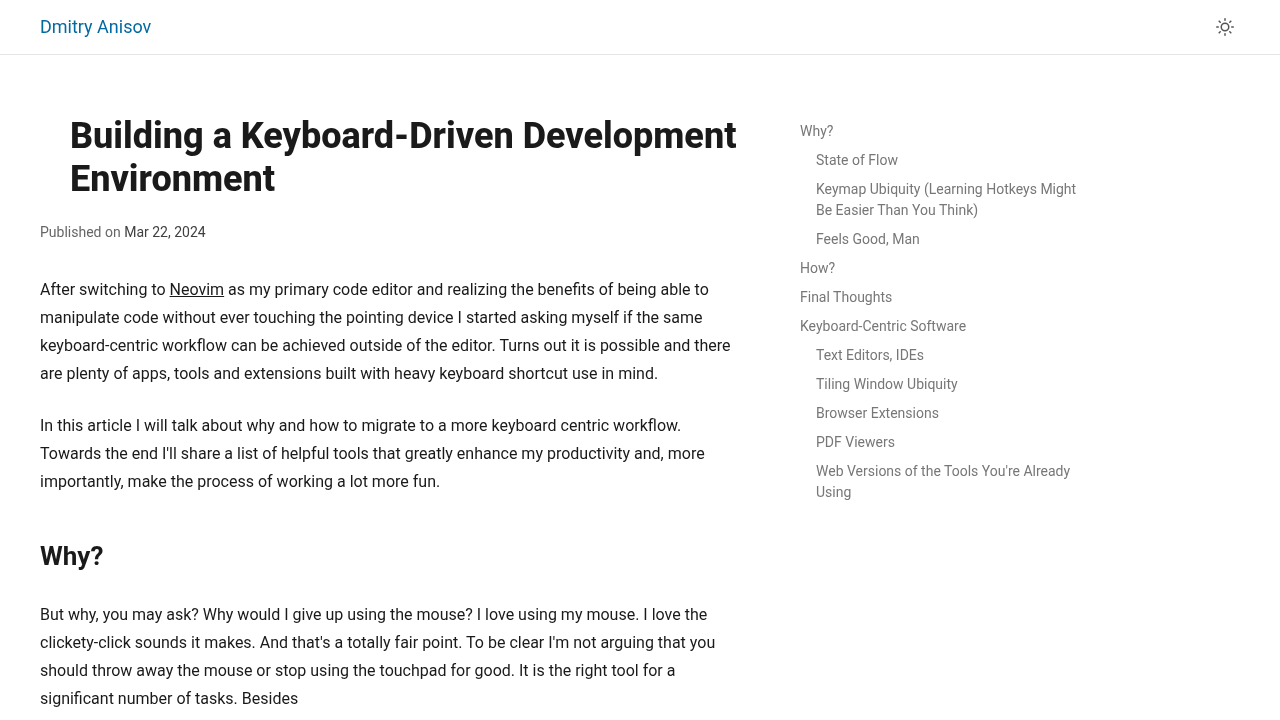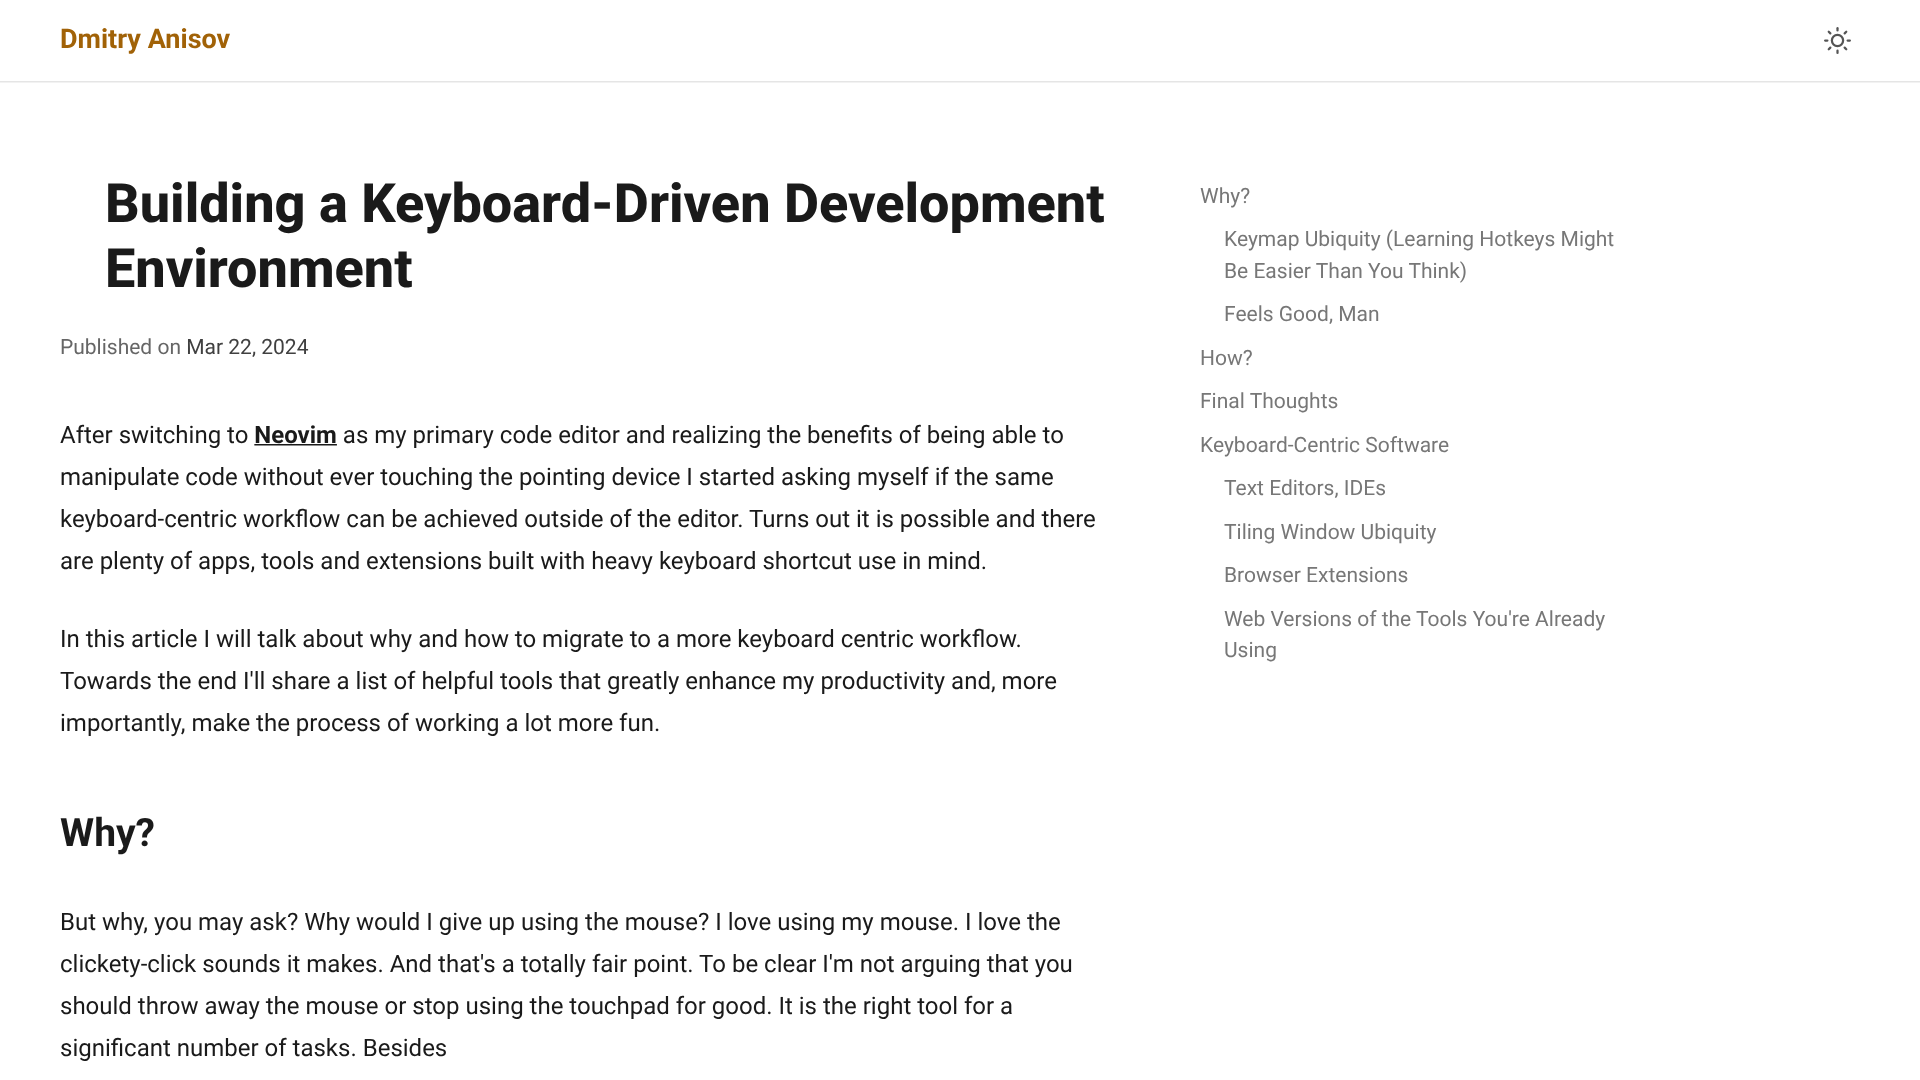--- a/index.html
+++ b/index.html
@@ -26,23 +26,23 @@
       background: #ffffff;
     }
 
     .nav-left {
       display: flex;
       align-items: center;
       gap: 0px;
     }
 
     .site-title {
-      font-weight: 700;
+      font-weight: 400;
       font-size: 18px;
-      color: #a16207;
+      color: #0369a1;
       text-decoration: none;
       margin-right: 30px;
     }
 
     .nav-links {
       display: flex;
       gap: 0;
     }
 
     .nav-link {
@@ -110,21 +110,21 @@
     .article-para {
       font-size: 16px;
       color: #1a1a1a;
       line-height: 1.75;
       margin-bottom: 24px;
     }
 
     .article-link {
       color: #1a1a1a;
       text-decoration: underline;
-      font-weight: 700;
+      font-weight: 400;
     }
 
     .section-heading {
       font-size: 26px;
       font-weight: 700;
       color: #1a1a1a;
       margin-top: 40px;
       margin-bottom: 24px;
     }
 
@@ -219,20 +219,23 @@
       But why, you may ask? Why would I give up using the mouse? I love using my mouse. I love the clickety-click sounds it makes. And that's a totally fair point. To be clear I'm not arguing that you should throw away the mouse or stop using the touchpad for good. It is the right tool for a significant number of tasks. Besides
     </p>
   </main>
 
   <aside class="sidebar">
     <ul class="toc-list">
       <li class="toc-item">
         <a class="toc-link" href="#">Why?</a>
       </li>
       <li class="toc-sub-item">
+        <a class="toc-sub-link" href="#">State of Flow</a>
+      </li>
+      <li class="toc-sub-item">
         <a class="toc-sub-link" href="#">Keymap Ubiquity (Learning Hotkeys Might Be Easier Than You Think)</a>
       </li>
       <li class="toc-sub-item">
         <a class="toc-sub-link" href="#">Feels Good, Man</a>
       </li>
       <li class="toc-item">
         <a class="toc-link" href="#">How?</a>
       </li>
       <li class="toc-item">
         <a class="toc-link" href="#">Final Thoughts</a>
@@ -241,20 +244,23 @@
         <a class="toc-link" href="#">Keyboard-Centric Software</a>
       </li>
       <li class="toc-sub-item">
         <a class="toc-sub-link" href="#">Text Editors, IDEs</a>
       </li>
       <li class="toc-sub-item">
         <a class="toc-sub-link" href="#">Tiling Window Ubiquity</a>
       </li>
       <li class="toc-sub-item">
         <a class="toc-sub-link" href="#">Browser Extensions</a>
+      </li>
+      <li class="toc-sub-item">
+        <a class="toc-sub-link" href="#">PDF Viewers</a>
       </li>
       <li class="toc-sub-item">
         <a class="toc-sub-link" href="#">Web Versions of the Tools You're Already Using</a>
       </li>
     </ul>
   </aside>
 
 </div>
 
 </body></html>

